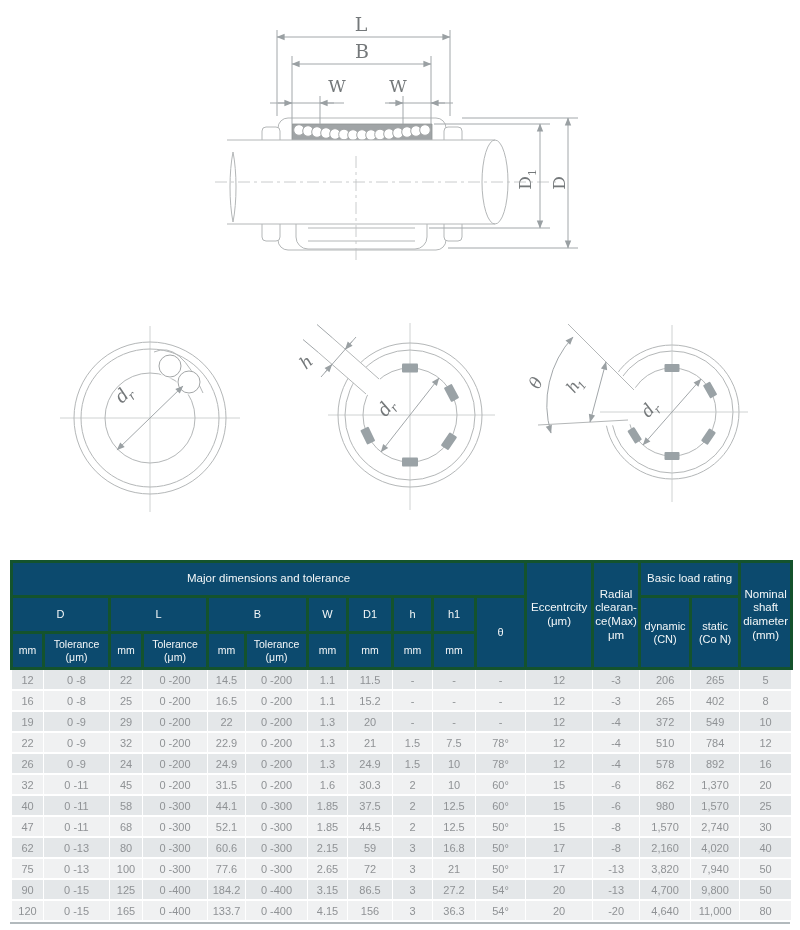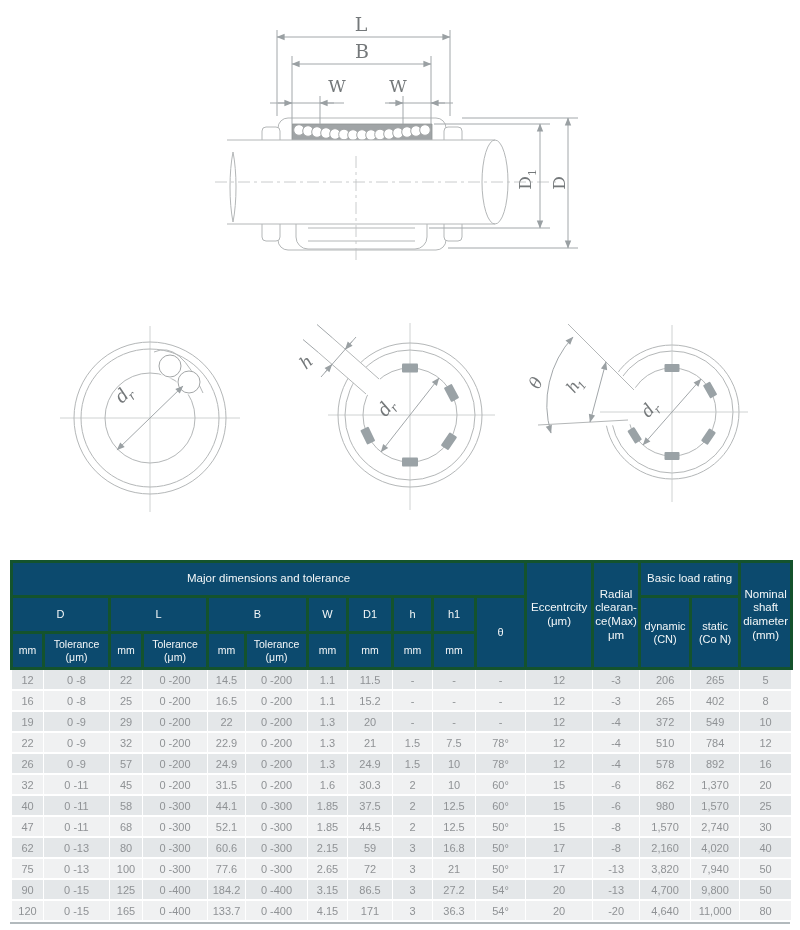--- a/index.html
+++ b/index.html
@@ -332,21 +332,21 @@
             <td>78°</td>
             <td>12</td>
             <td>-4</td>
             <td>510</td>
             <td>784</td>
             <td>12</td>
           </tr>
           <tr>
             <td>26</td>
             <td>0 -9</td>
-            <td>57</td>
+            <td>24</td>
             <td>0 -200</td>
             <td>24.9</td>
             <td>0 -200</td>
             <td>1.3</td>
             <td>24.9</td>
             <td>1.5</td>
             <td>10</td>
             <td>78°</td>
             <td>12</td>
             <td>-4</td>
@@ -463,21 +463,21 @@
             <td>50</td>
           </tr>
           <tr>
             <td>120</td>
             <td>0 -15</td>
             <td>165</td>
             <td>0 -400</td>
             <td>133.7</td>
             <td>0 -400</td>
             <td>4.15</td>
-            <td>171</td>
+            <td>156</td>
             <td>3</td>
             <td>36.3</td>
             <td>54°</td>
             <td>20</td>
             <td>-20</td>
             <td>4,640</td>
             <td>11,000</td>
             <td>80</td>
           </tr>
         </tbody>

